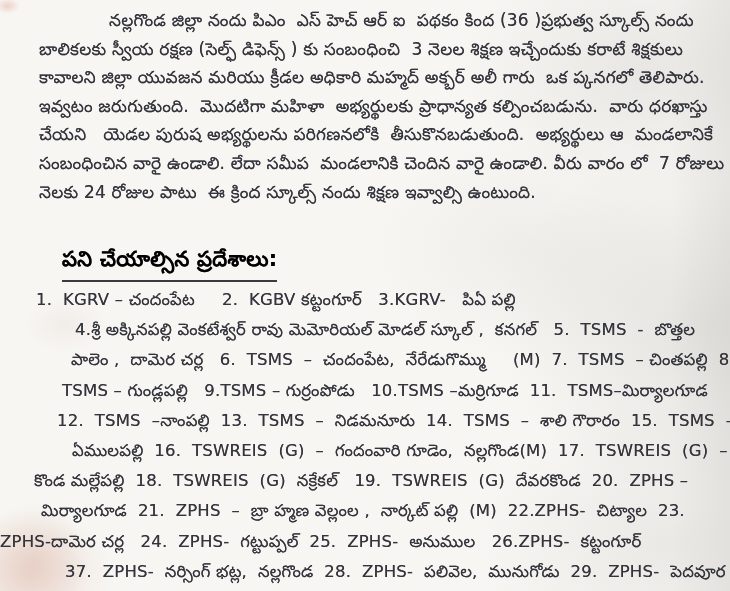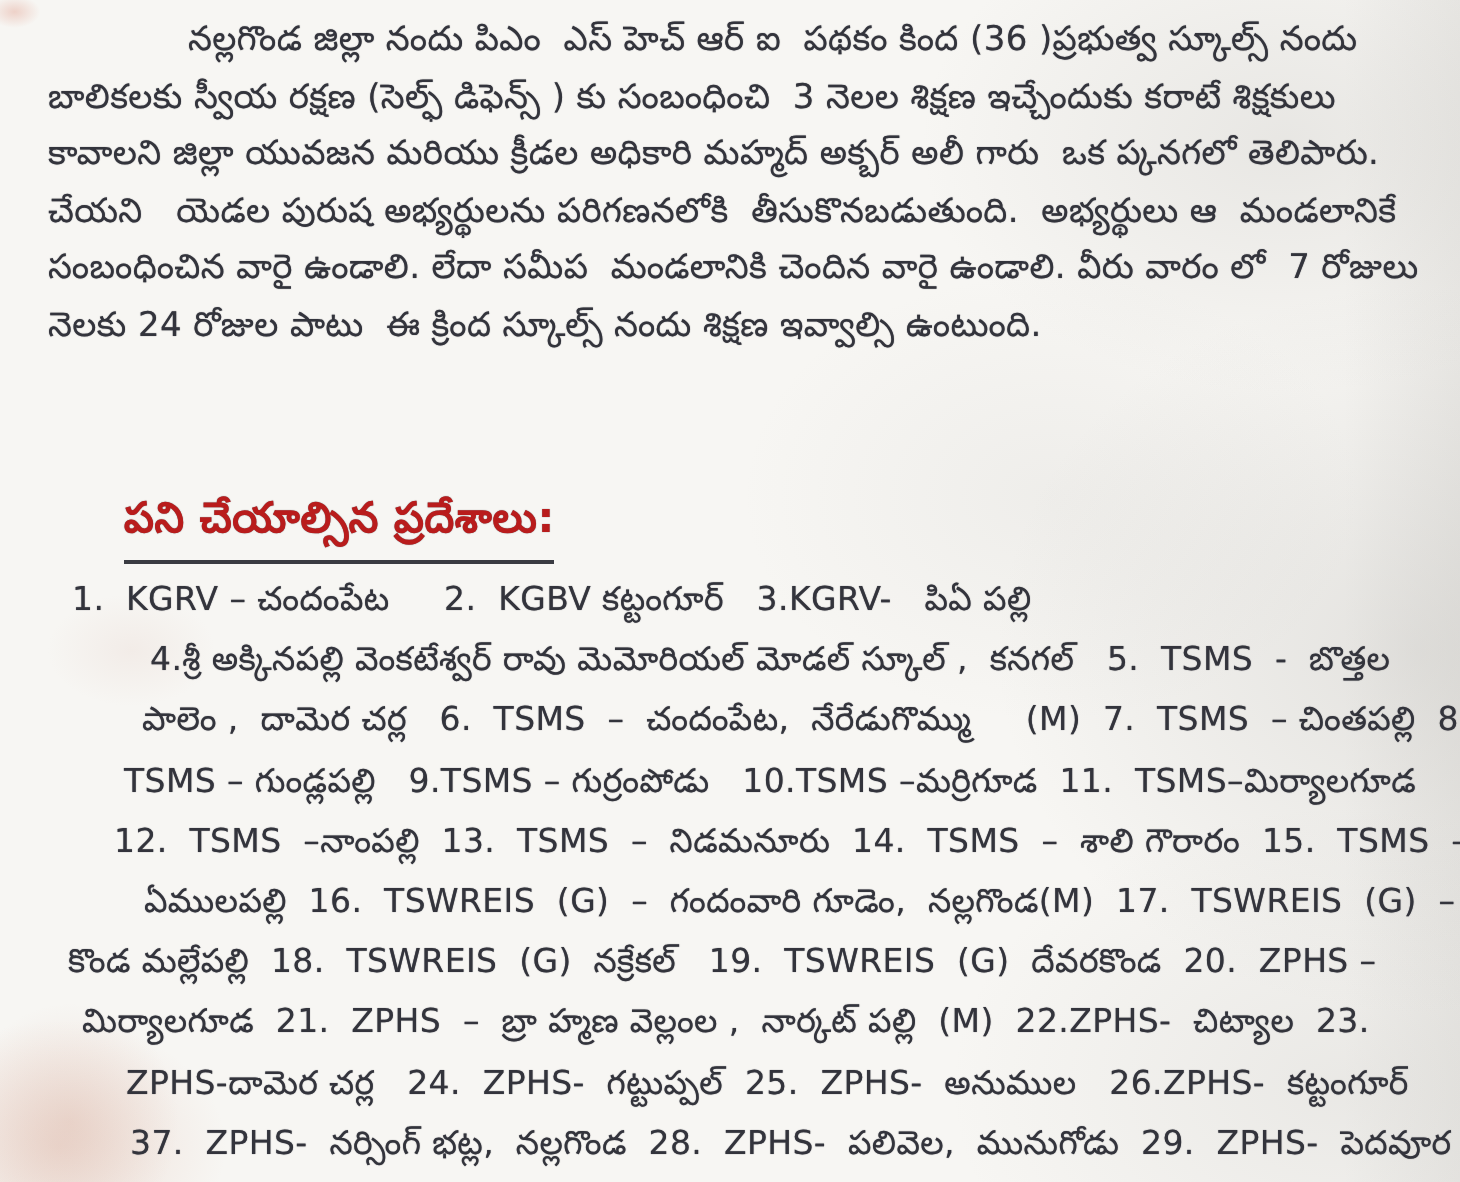--- a/index.html
+++ b/index.html
@@ -19,41 +19,41 @@
       radial-gradient(ellipse 220px 160px at 72% 42%, rgba(190,188,184,0.15), rgba(190,188,184,0) 70%),
       radial-gradient(ellipse 280px 200px at 92% 92%, rgba(180,178,174,0.2), rgba(180,178,174,0) 70%),
       radial-gradient(ellipse 120px 90px at 4% 97%, rgba(214,160,140,0.28), rgba(214,160,140,0) 70%),
       radial-gradient(ellipse 60px 40px at 9% 55%, rgba(220,190,180,0.18), rgba(220,190,180,0) 70%),
       radial-gradient(ellipse 16px 10px at 1% 1%, rgba(220,140,120,0.35), rgba(220,140,120,0) 80%),
       linear-gradient(to right, rgba(255,255,255,0) 92%, rgba(160,158,153,0.16) 100%);
     color: #33343c;
   }
   .para {
     position: absolute;
-    left: 24px;
+    left: 39px;
     top: 6px;
     width: 668px;
   }
   .pline {
     font-size: 17px;
     line-height: 28.6px;
     height: 28.6px;
     white-space: pre;
     letter-spacing: 0.2px;
     text-shadow: 0 0 0.5px rgba(40,40,50,0.7);
   }
   .pline.indent { text-indent: 70px; }
   .heading {
     position: absolute;
     left: 62px;
     top: 247px;
     margin: 0;
     font-size: 21px;
     font-weight: bold;
-    color: #b91c1c;
+    color: #000000;
     border-bottom: 2px solid #3a3b42;
     padding-bottom: 4px;
     display: inline-block;
     letter-spacing: 0.3px;
     text-shadow: 0 0 0.5px rgba(40,40,50,0.7);
   }
   .list {
     position: absolute;
     left: 0;
     top: 285px;
@@ -79,31 +79,32 @@
 </style>
 </head>
 <body>
 
 <div class="smudge smudge-bl"></div>
 
 <div class="para">
   <div class="pline indent">నల్లగొండ జిల్లా నందు పిఎం  ఎస్ హెచ్ ఆర్ ఐ  పథకం కింద (36 )ప్రభుత్వ స్కూల్స్ నందు</div>
   <div class="pline">బాలికలకు స్వీయ రక్షణ (సెల్ఫ్ డిఫెన్స్ ) కు సంబంధించి  3 నెలల శిక్షణ ఇచ్చేందుకు కరాటే శిక్షకులు</div>
   <div class="pline">కావాలని జిల్లా యువజన మరియు క్రీడల అధికారి మహ్మద్ అక్బర్ అలీ గారు  ఒక ప్కనగలో తెలిపారు.</div>
+  <div class="pline">ఇవ్వటం జరుగుతుంది.  మొదటిగా మహిళా  అభ్యర్థులకు ప్రాధాన్యత కల్పించబడును.  వారు ధరఖాస్తు</div>
   <div class="pline">చేయని   యెడల పురుష అభ్యర్థులను పరిగణనలోకి  తీసుకొనబడుతుంది.  అభ్యర్థులు ఆ  మండలానికే</div>
   <div class="pline">సంబంధించిన వారై ఉండాలి. లేదా సమీప  మండలానికి చెందిన వారై ఉండాలి. వీరు వారం లో  7 రోజులు</div>
   <div class="pline">నెలకు 24 రోజుల పాటు  ఈ క్రింద స్కూల్స్ నందు శిక్షణ ఇవ్వాల్సి ఉంటుంది.</div>
 </div>
 
 <h2 class="heading">పని చేయాల్సిన ప్రదేశాలు:</h2>
 
 <div class="list">
   <div class="lline" style="padding-left:36px">1.  KGRV – చందంపేట     2.  KGBV కట్టంగూర్   3.KGRV-   పిఏ పల్లి</div>
   <div class="lline" style="padding-left:75px">4.శ్రీ అక్కినపల్లి వెంకటేశ్వర్ రావు మెమోరియల్ మోడల్ స్కూల్ ,  కనగల్   5.  TSMS  -  బొత్తల</div>
   <div class="lline" style="padding-left:71px">పాలెం ,  దామెర చర్ల   6.  TSMS  –  చందంపేట,  నేరేడుగొమ్ము     (M)  7.  TSMS  – చింతపల్లి  8.</div>
   <div class="lline" style="padding-left:62px">TSMS – గుండ్లపల్లి   9.TSMS – గుర్రంపోడు   10.TSMS –మర్రిగూడ  11.  TSMS–మిర్యాలగూడ</div>
   <div class="lline" style="padding-left:57px">12.  TSMS  –నాంపల్లి  13.  TSMS  –  నిడమనూరు  14.  TSMS  –  శాలి గౌరారం  15.  TSMS  –</div>
   <div class="lline" style="padding-left:72px">ఏములపల్లి  16.  TSWREIS  (G)  –  గందంవారి గూడెం,  నల్లగొండ(M)  17.  TSWREIS  (G)  –</div>
   <div class="lline" style="padding-left:34px">కొండ మల్లేపల్లి  18.  TSWREIS  (G)  నక్రేకల్   19.  TSWREIS  (G)  దేవరకొండ  20.  ZPHS –</div>
   <div class="lline" style="padding-left:41px">మిర్యాలగూడ  21.  ZPHS  –  బ్రా హ్మణ వెల్లంల ,  నార్కట్ పల్లి  (M)  22.ZPHS-  చిట్యాల  23.</div>
-  <div class="lline" style="padding-left:63px">ZPHS-దామెర చర్ల   24.  ZPHS-  గట్టుప్పల్  25.  ZPHS-  అనుముల   26.ZPHS-  కట్టంగూర్</div>
+  <div class="lline" style="">ZPHS-దామెర చర్ల   24.  ZPHS-  గట్టుప్పల్  25.  ZPHS-  అనుముల   26.ZPHS-  కట్టంగూర్</div>
   <div class="lline" style="padding-left:65px">37.  ZPHS-  నర్సింగ్ భట్ల,  నల్లగొండ  28.  ZPHS-  పలివెల,  మునుగోడు  29.  ZPHS-  పెదవూర</div>
 </div>
 
 </body></html>

